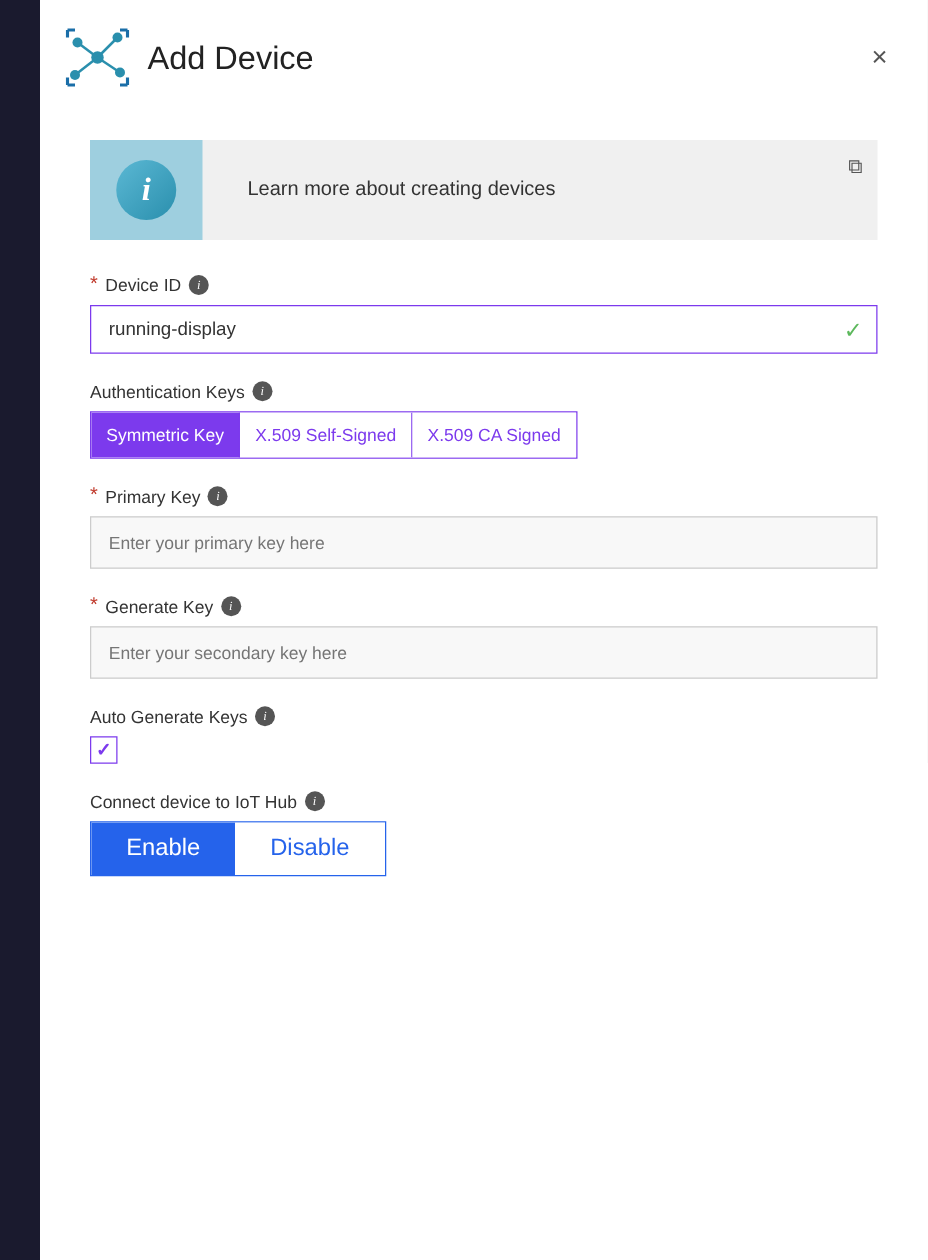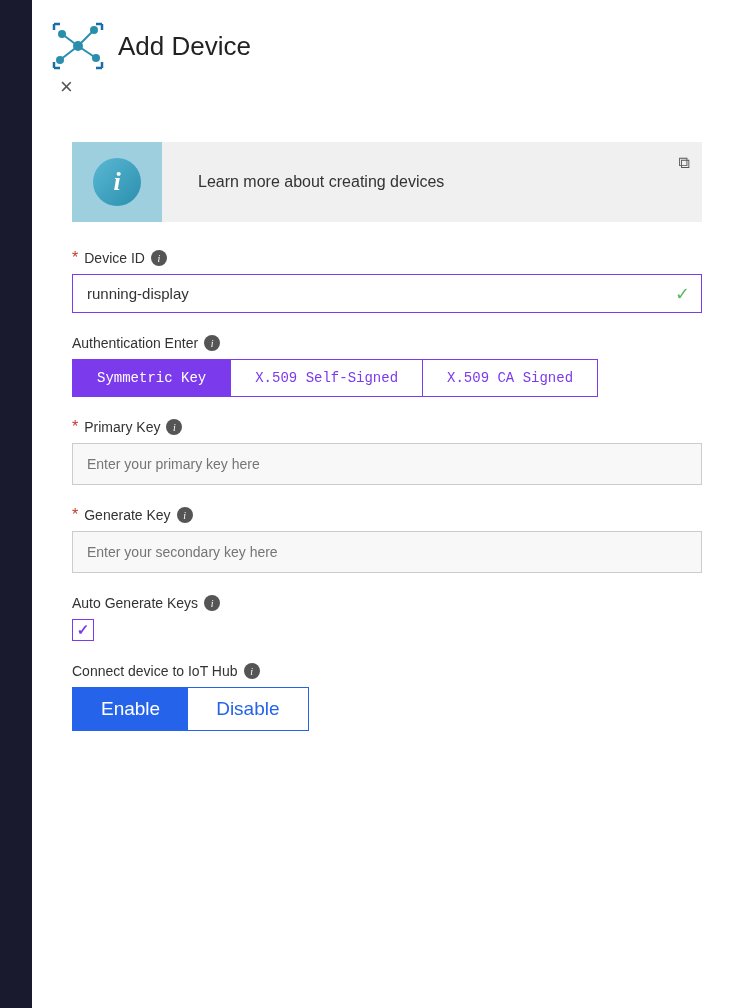--- a/index.html
+++ b/index.html
@@ -22,25 +22,24 @@
     .panel {
       background: #ffffff;
       flex: 1;
       padding: 0;
       position: relative;
       min-height: 1008px;
     }
 
     .header {
       display: flex;
-      align-items: flex-start;
+      align-items: center;
       justify-content: space-between;
       padding: 20px 24px 20px 20px;
       border-bottom: none;
-      flex-direction: column;
     }
 
     .header-left {
       display: flex;
       align-items: center;
       gap: 14px;
     }
 
     .header-icon {
       width: 52px;
@@ -179,28 +178,27 @@
     }
 
     .auth-type-buttons {
       display: flex;
       border: 1.5px solid #7c3aed;
       overflow: hidden;
       width: fit-content;
     }
 
     .auth-btn {
-      padding: 10px 24px;
+      padding: 10px 12px;
       font-size: 14px;
       cursor: pointer;
       border: none;
       background: white;
       color: #7c3aed;
       border-right: 1.5px solid #7c3aed;
-      font-family: Liberation Mono, monospace;
     }
 
     .auth-btn:last-child {
       border-right: none;
     }
 
     .auth-btn.active {
       background: #7c3aed;
       color: white;
     }
@@ -316,21 +314,21 @@
         <span class="info-icon">i</span>
       </div>
       <div class="text-input-wrapper">
         <input type="text" value="running-display" style="">
         <span class="check-mark">✓</span>
       </div>
     </div>
 
     <div class="field-group">
       <div class="field-label">
-        <span>Authentication Enter</span>
+        <span>Authentication Keys</span>
         <span class="info-icon">i</span>
       </div>
       <div class="auth-type-buttons">
         <button class="auth-btn active">Symmetric Key</button>
         <button class="auth-btn">X.509 Self-Signed</button>
         <button class="auth-btn">X.509 CA Signed</button>
       </div>
     </div>
 
     <div class="field-group">

